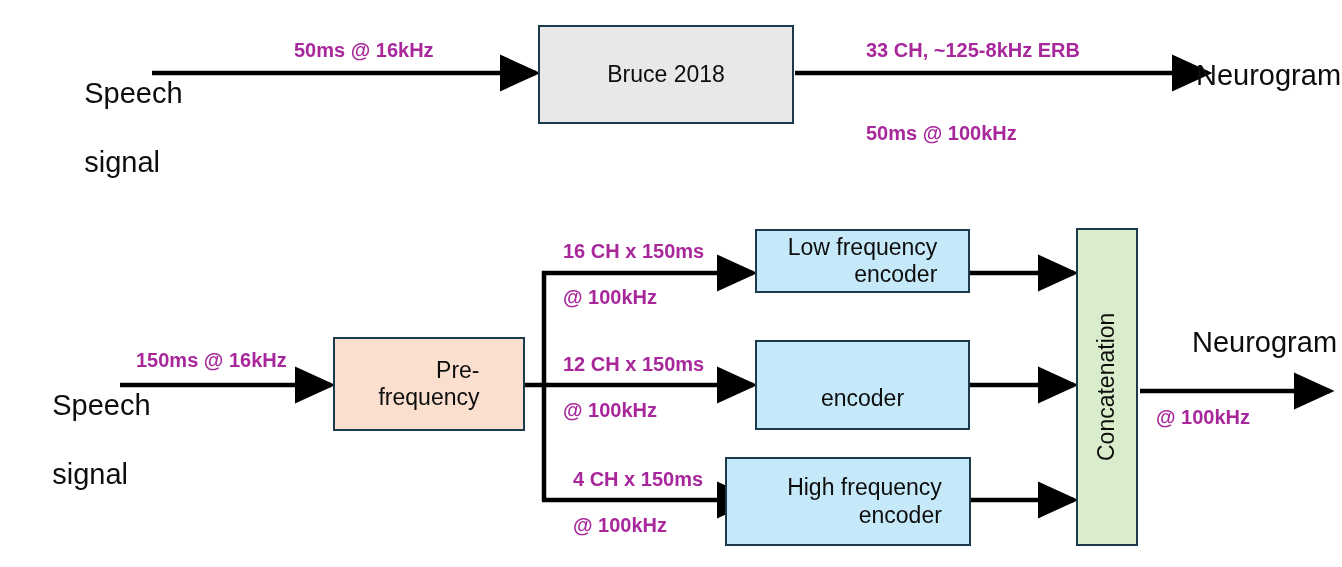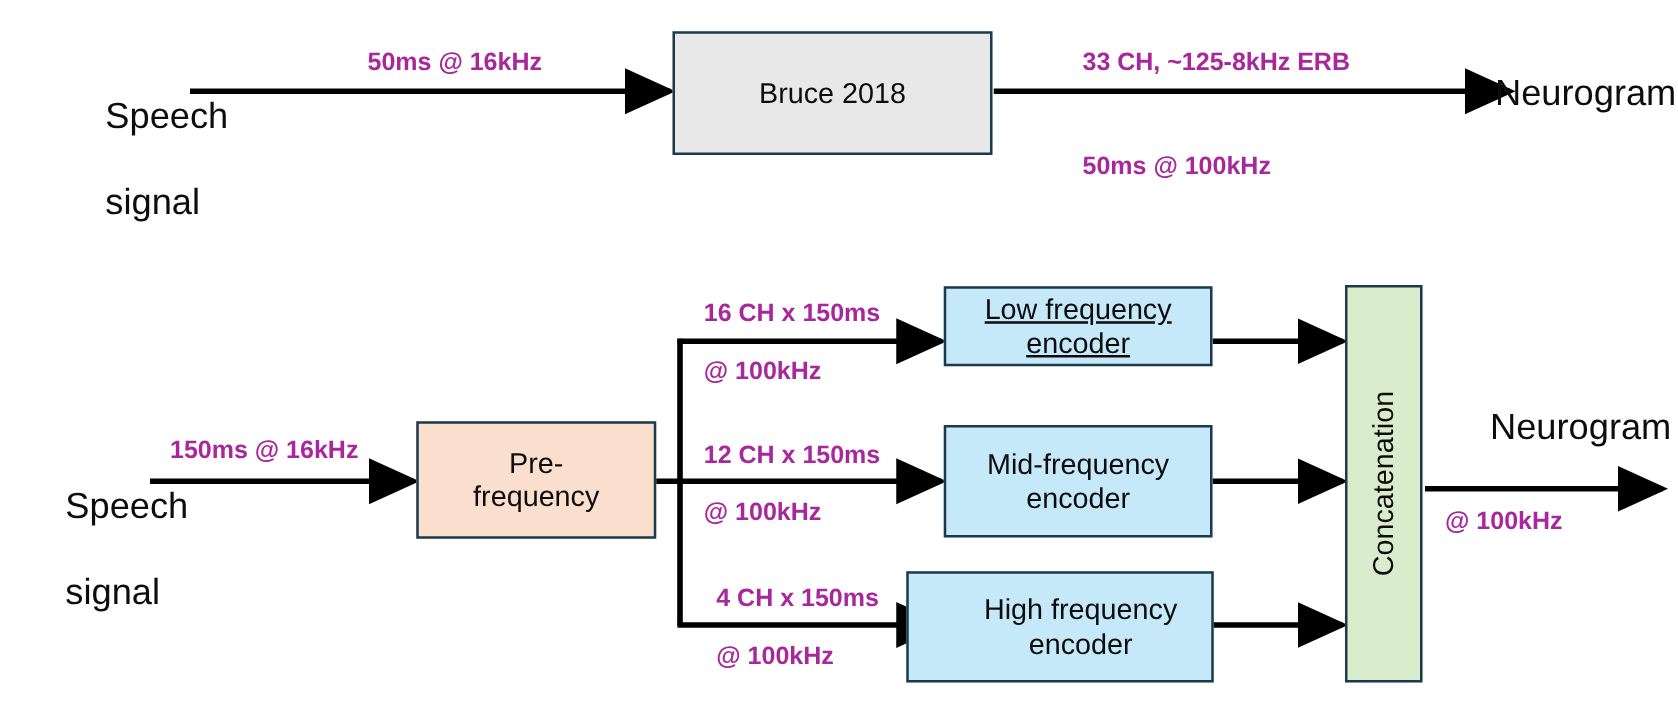--- a/index.html
+++ b/index.html
@@ -1,20 +1,20 @@
 <!DOCTYPE html>
 <html><head>
 <meta charset="utf-8">
 <style>
   html,body{margin:0;padding:0;background:#ffffff;}
   body{font-family:"Liberation Sans","DejaVu Sans",sans-serif;}
   #stage{position:relative;width:1342px;height:567px;background:#ffffff;overflow:hidden;}
 
   .blk{position:absolute;box-sizing:border-box;border:2.5px solid #1b3a4b;
-       display:flex;align-items:center;justify-content:center;text-align:center;
+       display:flex;align-items:center;justify-content:center;text-align:right;
        font-size:23px;color:#0d0d0d;line-height:1.18;}
   .blk.grey{background:#e8e8e8;}
   .blk.peach{background:#fbdfce;}
   .blk.blue{background:#c6e9fa;}
   .blk.green{background:#d9eccb;}
   .blk.vert{writing-mode:vertical-rl;transform:rotate(180deg);}
 
   .lbl{position:absolute;font-size:29px;color:#0d0d0d;line-height:1.18;white-space:pre;}
   .mag{position:absolute;font-size:20px;color:#a8289c;line-height:1.2;white-space:pre;font-weight:600;}
 
@@ -79,33 +79,33 @@
   <div class="blk peach" style="left:333px;top:337px;width:192px;height:94px;">
     <div>
       <span>Pre-</span><br>
       <span>frequency</span>
     </div>
   </div>
 
   <div class="mag" style="left:563px;top:239px;">16 CH x 150ms</div>
   <div class="mag" style="left:563px;top:285px;">@ 100kHz</div>
 
-  <div class="blk blue" style="left:755px;top:229px;width:215px;height:64px;text-decoration:underline;">
+  <div class="blk blue" style="left:755px;top:229px;width:215px;height:64px;">
     <div>
       <span>Low frequency</span><br>
       <span>encoder</span>
     </div>
   </div>
 
   <div class="mag" style="left:563px;top:352px;">12 CH x 150ms</div>
   <div class="mag" style="left:563px;top:398px;">@ 100kHz</div>
 
   <div class="blk blue" style="left:755px;top:340px;width:215px;height:90px;">
     <div>
-      <span>Mid-frequency</span><br>
+      <br>
       <span>encoder</span>
     </div>
   </div>
 
   <div class="mag" style="left:573px;top:467px;">4 CH x 150ms</div>
   <div class="mag" style="left:573px;top:513px;">@ 100kHz</div>
 
   <div class="blk blue" style="left:725px;top:457px;width:246px;height:89px;padding-left:33px;">
     <div>
       <span>High frequency</span><br>

